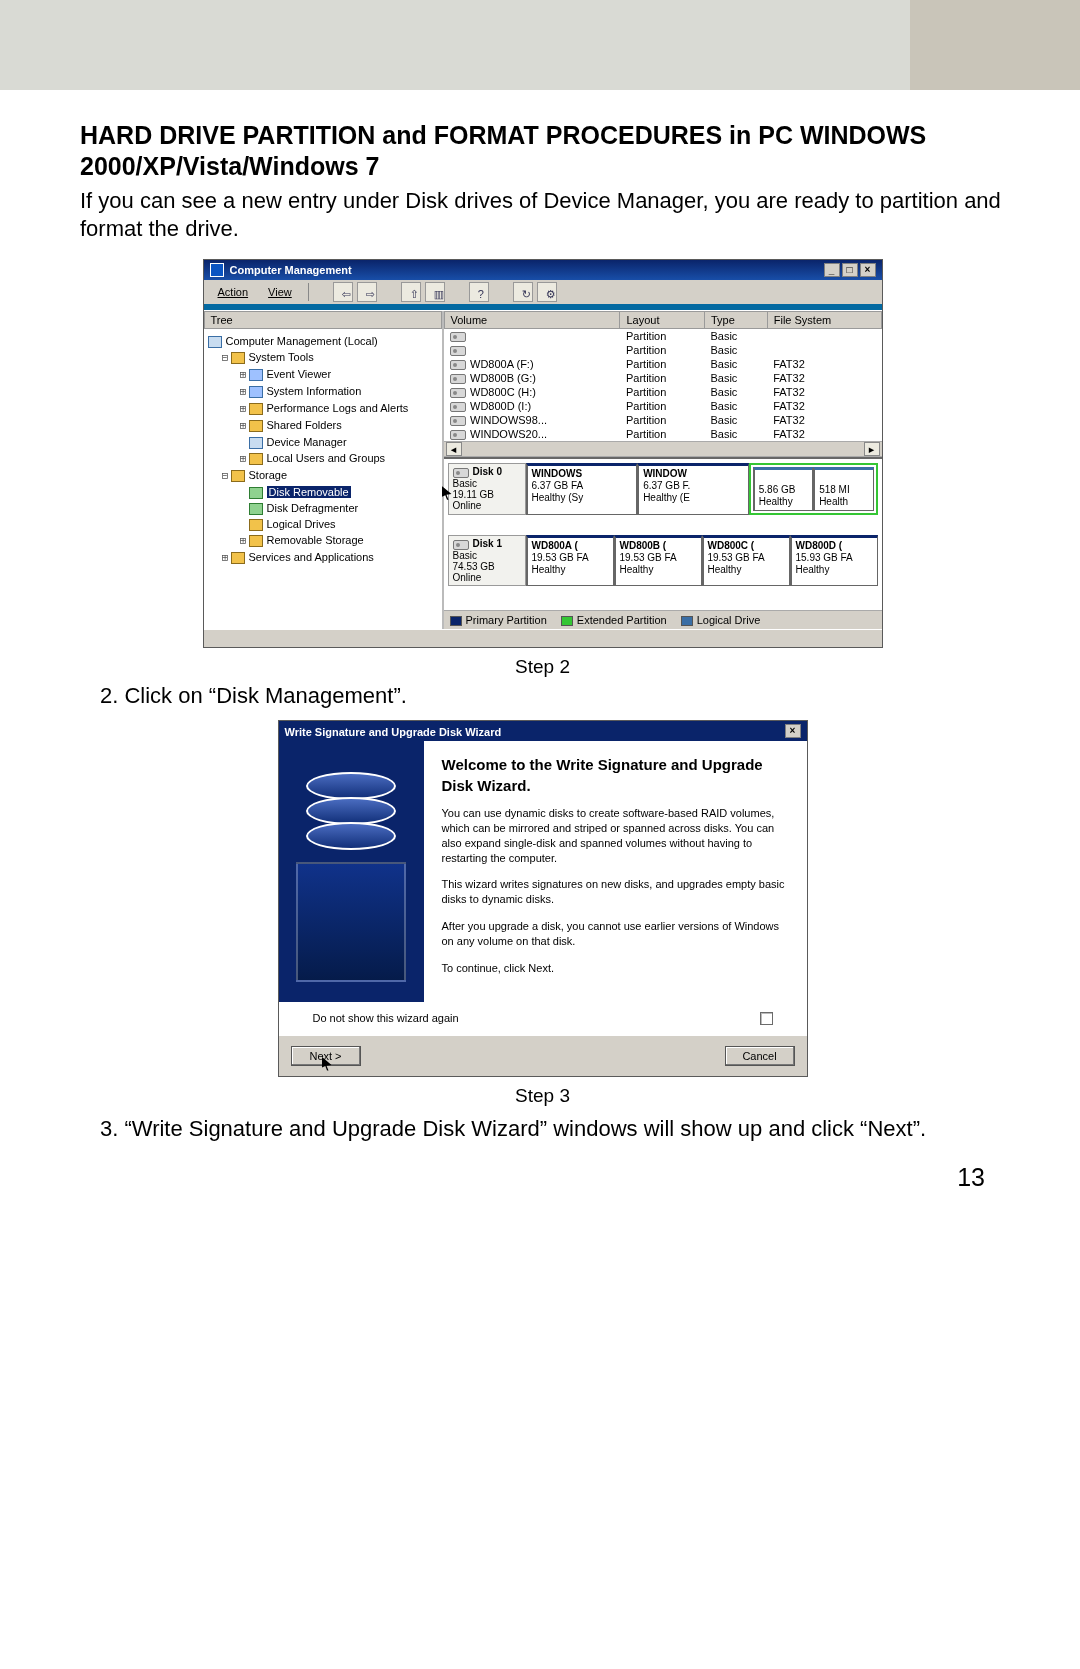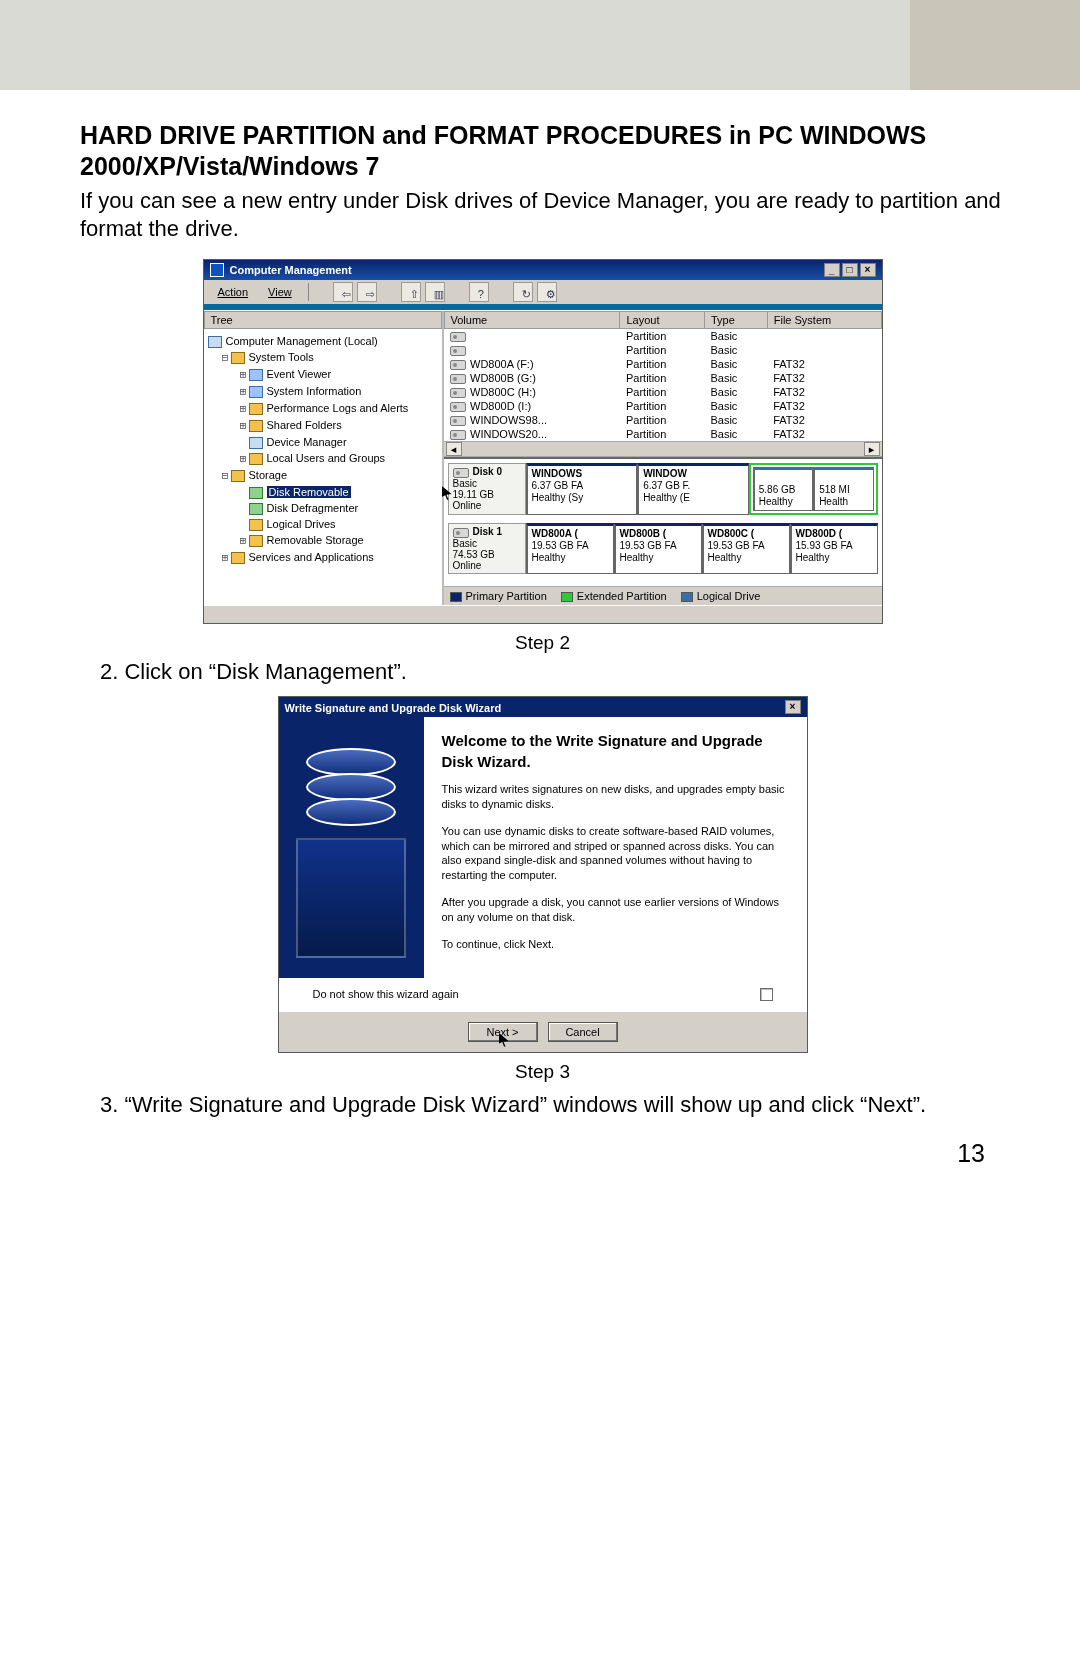--- a/index.html
+++ b/index.html
@@ -40,21 +40,21 @@
   .right-pane { flex:1; display:flex; flex-direction:column; }
   .vol-table { width:100%; border-collapse:collapse; font-size:11px; }
   .vol-table th { background:#d4d0c8; border:1px solid #9a9a9a; text-align:left; padding:2px 6px; font-weight:normal; }
   .vol-table td { padding:1px 6px; }
   .disk-icon { display:inline-block; width:16px; height:10px; background:#d8d8d8; border:1px solid #777; border-radius:2px; margin-right:4px; vertical-align:middle; position:relative; }
   .disk-icon::before { content:""; position:absolute; left:2px; top:2px; width:4px; height:4px; border-radius:50%; background:#888; }
   .scroll-row { background:#d4d0c8; padding:0 2px; display:flex; justify-content:space-between; border-top:1px solid #aaa; border-bottom:1px solid #aaa; }
   .scroll-row .sb { width:16px; height:14px; border:1px solid #888; background:#eceae0; text-align:center; line-height:12px; }
 
   .disk-layout { border-top:2px inset #bbb; padding:4px; }
-  .disk-row { display:flex; align-items:stretch; background:#b91c1c; margin-bottom:8px; }
+  .disk-row { display:flex; align-items:stretch; background:#b91c1c; margin-bottom:20px; }
   .disk-hdr { width:78px; font-size:10px; padding:2px 4px; border:1px solid #9a9a9a; background:#f2f2ee; }
   .disk-hdr .dname { font-weight:bold; }
   .disk-parts { flex:1; display:flex; }
   .part { border:1px solid #666; border-left-width:2px; padding:2px 4px; font-size:10px; line-height:1.2; background:#fff; }
   .part.primary { border-top:3px solid #0a246a; }
   .part.extended-wrap { border:2px solid #34c634; padding:2px; display:flex; }
   .legend { background:#d4d0c8; padding:3px 6px; font-size:11px; display:flex; gap:14px; border-top:1px solid #aaa; }
   .legend .sw { display:inline-block; width:12px; height:10px; border:1px solid #555; vertical-align:middle; margin-right:4px; }
   .status-strip { height:18px; background:#d4d0c8; border-top:1px solid #fff; }
 
@@ -63,21 +63,21 @@
   .wiz .titlebar { background:#0a246a; }
   .wiz-body { display:flex; background:#fff; }
   .wiz-left { width:145px; background:#0a246a; display:flex; align-items:center; justify-content:center; }
   .wiz-left-art { width:110px; height:240px; position:relative; }
   .platter { position:absolute; width:90px; height:28px; background:linear-gradient(#4a6cc0,#12307a); border:2px solid #ffffff; border-radius:50%/50%; }
   .wiz-right { flex:1; padding:14px 18px; font-size:11px; line-height:1.35; }
   .wiz-right h2 { font-size:15px; font-weight:bold; margin-bottom:10px; }
   .wiz-right p { margin-bottom:12px; font-size:11px; }
   .wiz-check { display:flex; justify-content:space-between; align-items:center; padding:10px 34px; background:#fff; font-size:11px; }
   .chk { width:13px; height:13px; border:1px solid #6b6b6b; background:#fff; box-shadow:inset 1px 1px 0 #bbb; }
-  .wiz-footer { background:#d4d0c8; padding:10px 12px; display:flex; justify-content:center; gap:10px; border-top:1px solid #fff; }
+  .wiz-footer { background:#d4d0c8; padding:10px 12px; display:flex; justify-content:space-between; gap:10px; border-top:1px solid #fff; }
   .btn2k { min-width:70px; padding:3px 12px; border:1px solid #555; background:#d4d0c8; box-shadow:inset -1px -1px 0 #777, inset 1px 1px 0 #fff; font-size:11px; position:relative; }
   .btn2k.next::after { content:""; position:absolute; right:28px; bottom:-6px; width:10px; height:14px; background:#000; clip-path:polygon(0 0,100% 60%,50% 65%,70% 100%,55% 100%,38% 68%,0 80%); }
 </style>
 </head>
 <body>
 
 <div class="top-bar">
   <div class="top-bar-left"></div>
   <div class="top-bar-right"></div>
 </div>
@@ -256,22 +256,22 @@
       <div class="wiz-left">
         <div class="wiz-left-art">
           <div class="platter" style="top:20px;left:10px;"></div>
           <div class="platter" style="top:45px;left:10px;"></div>
           <div class="platter" style="top:70px;left:10px;"></div>
           <div style="position:absolute;top:110px;left:0;width:110px;height:120px;background:linear-gradient(#10328a,#051b4a);border:2px solid #ffffff44;"></div>
         </div>
       </div>
       <div class="wiz-right">
         <h2>Welcome to the Write Signature and Upgrade Disk Wizard.</h2>
+        <p>You can use dynamic disks to create software-based RAID volumes, which can be mirrored and striped or spanned across disks. You can also expand single-disk and spanned volumes without having to restarting the computer.</p>
         <p>This wizard writes signatures on new disks, and upgrades empty basic disks to dynamic disks.</p>
-        <p>You can use dynamic disks to create software-based RAID volumes, which can be mirrored and striped or spanned across disks. You can also expand single-disk and spanned volumes without having to restarting the computer.</p>
         <p>After you upgrade a disk, you cannot use earlier versions of Windows on any volume on that disk.</p>
         <p>To continue, click Next.</p>
       </div>
     </div>
     <div class="wiz-check">
       <span>Do not show this wizard again</span>
       <span class="chk"></span>
     </div>
     <div class="wiz-footer">
       <button class="btn2k next">Next &gt;</button>

